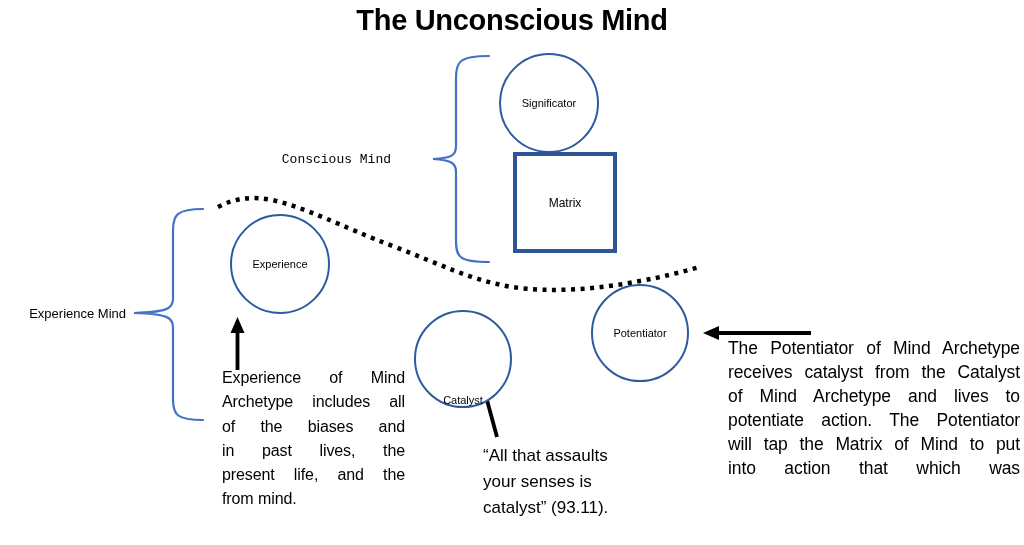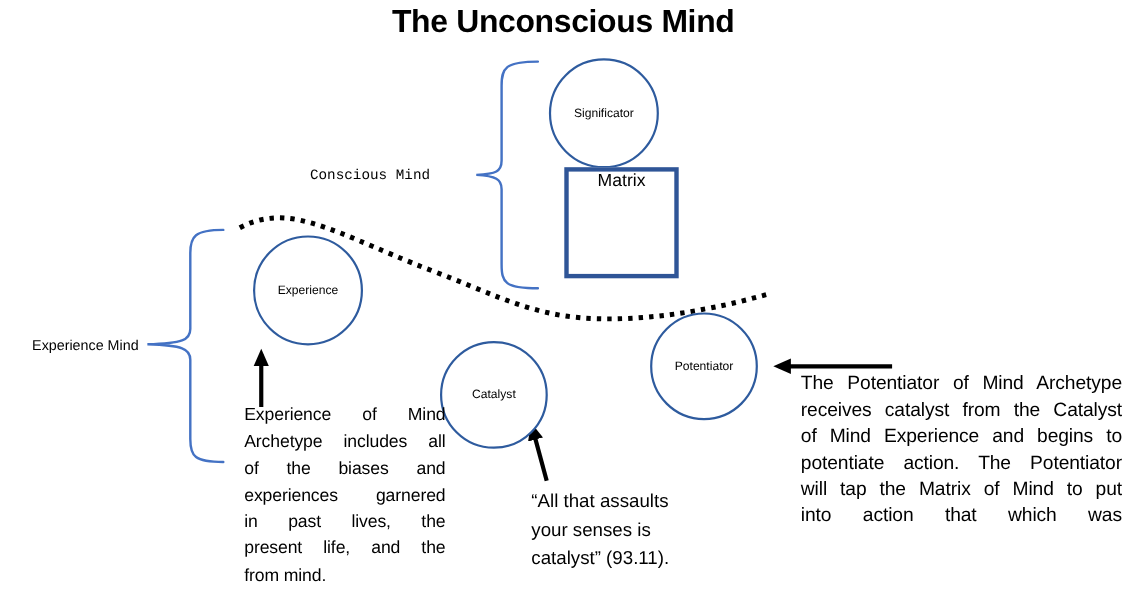--- a/index.html
+++ b/index.html
@@ -59,31 +59,31 @@
     background: var(--background);
     display: flex;
     align-items: center;
     justify-content: center;
     text-align: center;
     font-size: 11px;
     color: var(--ink);
   }
   .node-significator { left: 499px; top: 53px;  width: 100px; height: 100px; }
   .node-experience   { left: 230px; top: 214px; width: 100px; height: 100px; }
-  .node-catalyst     { left: 400px; top: 310px; width: 98px;  height: 98px; }
+  .node-catalyst     { left: 414px; top: 310px; width: 98px;  height: 98px; align-items: flex-end; }
   .node-potentiator  { left: 591px; top: 284px; width: 98px;  height: 98px; }
   .node-matrix {
     position: absolute;
     left: 513px; top: 152px; width: 104px; height: 101px;
     border: 4px solid var(--matrix-stroke);
     background: var(--background);
     display: flex;
-    align-items: flex-start;
+    align-items: center;
     justify-content: center;
-    font-size: 16px;
+    font-size: 12px;
     color: var(--ink);
   }
   .mind-label {
     position: absolute;
     font-size: 13px;
     color: var(--ink);
     text-align: right;
     white-space: nowrap;
   }
   .label-conscious   { left: 280px; top: 152px; width: 111px; font-family: Liberation Mono, monospace; }
@@ -156,34 +156,33 @@
   </div>
 
   <div class="mind-label label-conscious">Conscious Mind</div>
 
   <div class="mind-label label-unconscious">Experience Mind</div>
 
   <div class="textblock tb-experience">
     <div class="jline">Experience of Mind</div>
     <div class="jline">Archetype includes all</div>
     <div class="jline">of the biases and</div>
-    <div class="jline">experiences garnered</div>
     <div class="jline">in past lives, the</div>
     <div class="jline">present life, and the</div>
     <div class="lline">from mind.</div>
   </div>
 
   <div class="textblock tb-quote">
     <div class="lline">“All that assaults</div>
     <div class="lline">your senses is</div>
     <div class="lline">catalyst” (93.11).</div>
   </div>
 
   <div class="textblock tb-potentiator">
     <div class="jline">The Potentiator of Mind Archetype</div>
     <div class="jline">receives catalyst from the Catalyst</div>
-    <div class="jline">of Mind Experience and begins to</div>
+    <div class="jline">of Mind Archetype and lives to</div>
     <div class="jline">potentiate action. The Potentiator</div>
     <div class="jline">will tap the Matrix of Mind to put</div>
     <div class="jline">into action that which was</div>
   </div>
 
 </div>
 
 </body></html>

